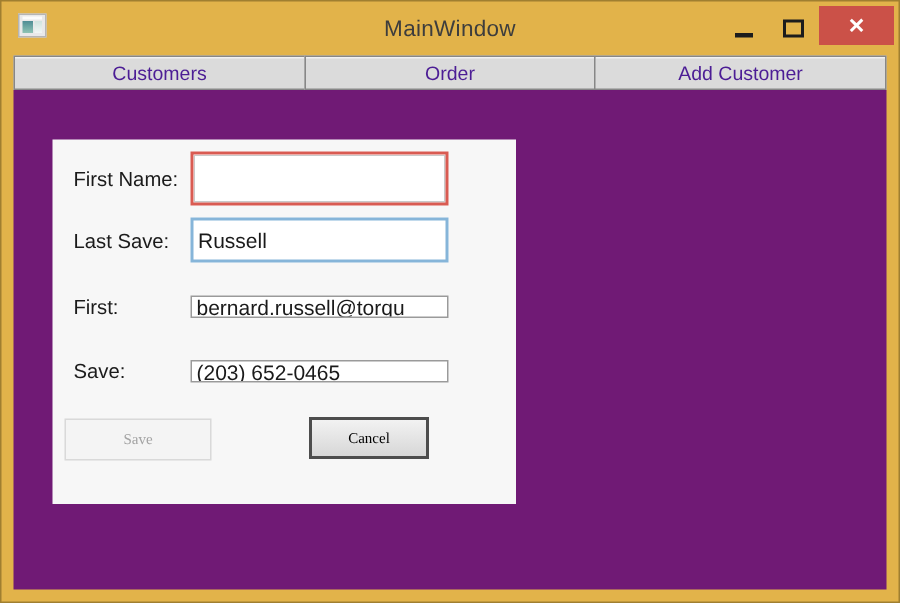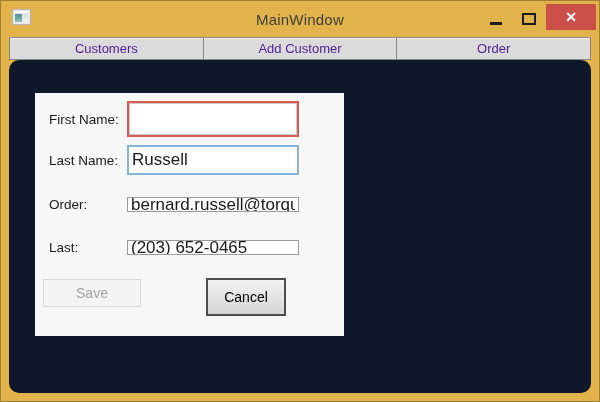--- a/index.html
+++ b/index.html
@@ -63,36 +63,35 @@
     border: 1px solid var(--tab-border, #878787);
     box-shadow: inset 0 1px 0 #f2f2f2;
     display: flex; align-items: center; justify-content: center;
     font-size: 13px; color: #4c1d95; cursor: default;
   }
   .tab:first-child { margin-left: 0; }
 
   
   .content {
     position: absolute; top: 59px; left: 8px; right: 8px; bottom: 8px;
-    background: #0f172a;
-    border-radius: 10px;
+    background: #701a75;
   }
   .form-panel {
     position: absolute; left: 26px; top: 33px; width: 309px; height: 243px;
     background: var(--panel-bg, #F7F7F7);
   }
   .row { position: absolute; left: 0; right: 0; display: flex; align-items: center; }
   .field-label {
     width: 92px; padding-left: 14px; flex: none;
     font-size: 13.5px; color: #1b1b1b;
   }
   .field-input {
     width: 172px; flex: none;
     font-family: "Liberation Sans", sans-serif;
-    font-size: 17px; color: #1a1a1a;
+    font-size: 14px; color: #1a1a1a;
     background: #fff; border: 1px solid #9a9a9a;
     padding: 1px 3px; outline: none;
   }
   .row-1 { top: 8px;  height: 36px; }
   .row-2 { top: 52px; height: 30px; }
   .row-3 { top: 97px; height: 29px; }
   .row-4 { top: 140px; height: 29px; }
   .row-1 .field-input { height: 36px; }
   .row-2 .field-input { height: 30px; }
   .row-3 .field-input { height: 15px; }
@@ -100,31 +99,31 @@
   .field-input.error {
     border: 2px solid var(--error-border, #D95B52);
     box-shadow: inset 0 0 0 1px #c9c9c9;
   }
   .field-input.focused {
     border: 2px solid var(--focus-border, #86B5D9);
   }
 
   .btn-row { position: absolute; left: 0; right: 0; top: 185px; height: 30px; }
   .btn {
-    position: absolute; font-family: Liberation Sans, sans-serif;
-    font-size: 14px; display: flex; align-items: center; justify-content: center;
+    position: absolute; font-family: Liberation Serif, serif;
+    font-size: 10px; display: flex; align-items: center; justify-content: center;
     cursor: default;
   }
   .btn-save {
     left: 8px; top: 1px; width: 98px; height: 28px;
     background: #F4F4F4; border: 1px solid #D9D9D9;
     color: var(--disabled-text, #A3A3A3);
   }
   .btn-cancel {
-    left: 171px; top: 0; width: 80px; height: 38px;
+    left: 171px; top: 0; width: 80px; height: 28px;
     background: linear-gradient(180deg, #F2F2F2, #D7D7D7);
     border: 2px solid #4D4D4D; color: #000;
   }
 </style>
 </head>
 <body>
 
 <div class="window">
 
   <div class="titlebar">
@@ -143,47 +142,47 @@
     <div class="ctrl-close">
       <span>✕</span>
     </div>
   </div>
 
   <div class="tabbar">
     <div class="tab">
       <span>Customers</span>
     </div>
     <div class="tab">
-      <span>Add Customer</span>
+      <span>Order</span>
     </div>
     <div class="tab">
-      <span>Order</span>
+      <span>Add Customer</span>
     </div>
   </div>
 
   <div class="content">
     <div class="form-panel">
 
       <div class="row row-1">
         <label class="field-label">First Name:</label>
         <input class="field-input error" type="text" value="" style="">
       </div>
 
       <div class="row row-2">
-        <label class="field-label">Last Name:</label>
+        <label class="field-label">Last Save:</label>
         <input class="field-input focused" type="text" value="Russell" style="">
       </div>
 
       <div class="row row-3">
-        <label class="field-label">Order:</label>
+        <label class="field-label">First:</label>
         <input class="field-input" type="text" value="bernard.russell@torqu" style="">
       </div>
 
       <div class="row row-4">
-        <label class="field-label">Last:</label>
+        <label class="field-label">Save:</label>
         <input class="field-input" type="text" value="(203) 652-0465" style="">
       </div>
 
       <div class="btn-row">
         <button class="btn btn-save" disabled="">Save</button>
         <button class="btn btn-cancel">Cancel</button>
       </div>
 
     </div>
   </div>

